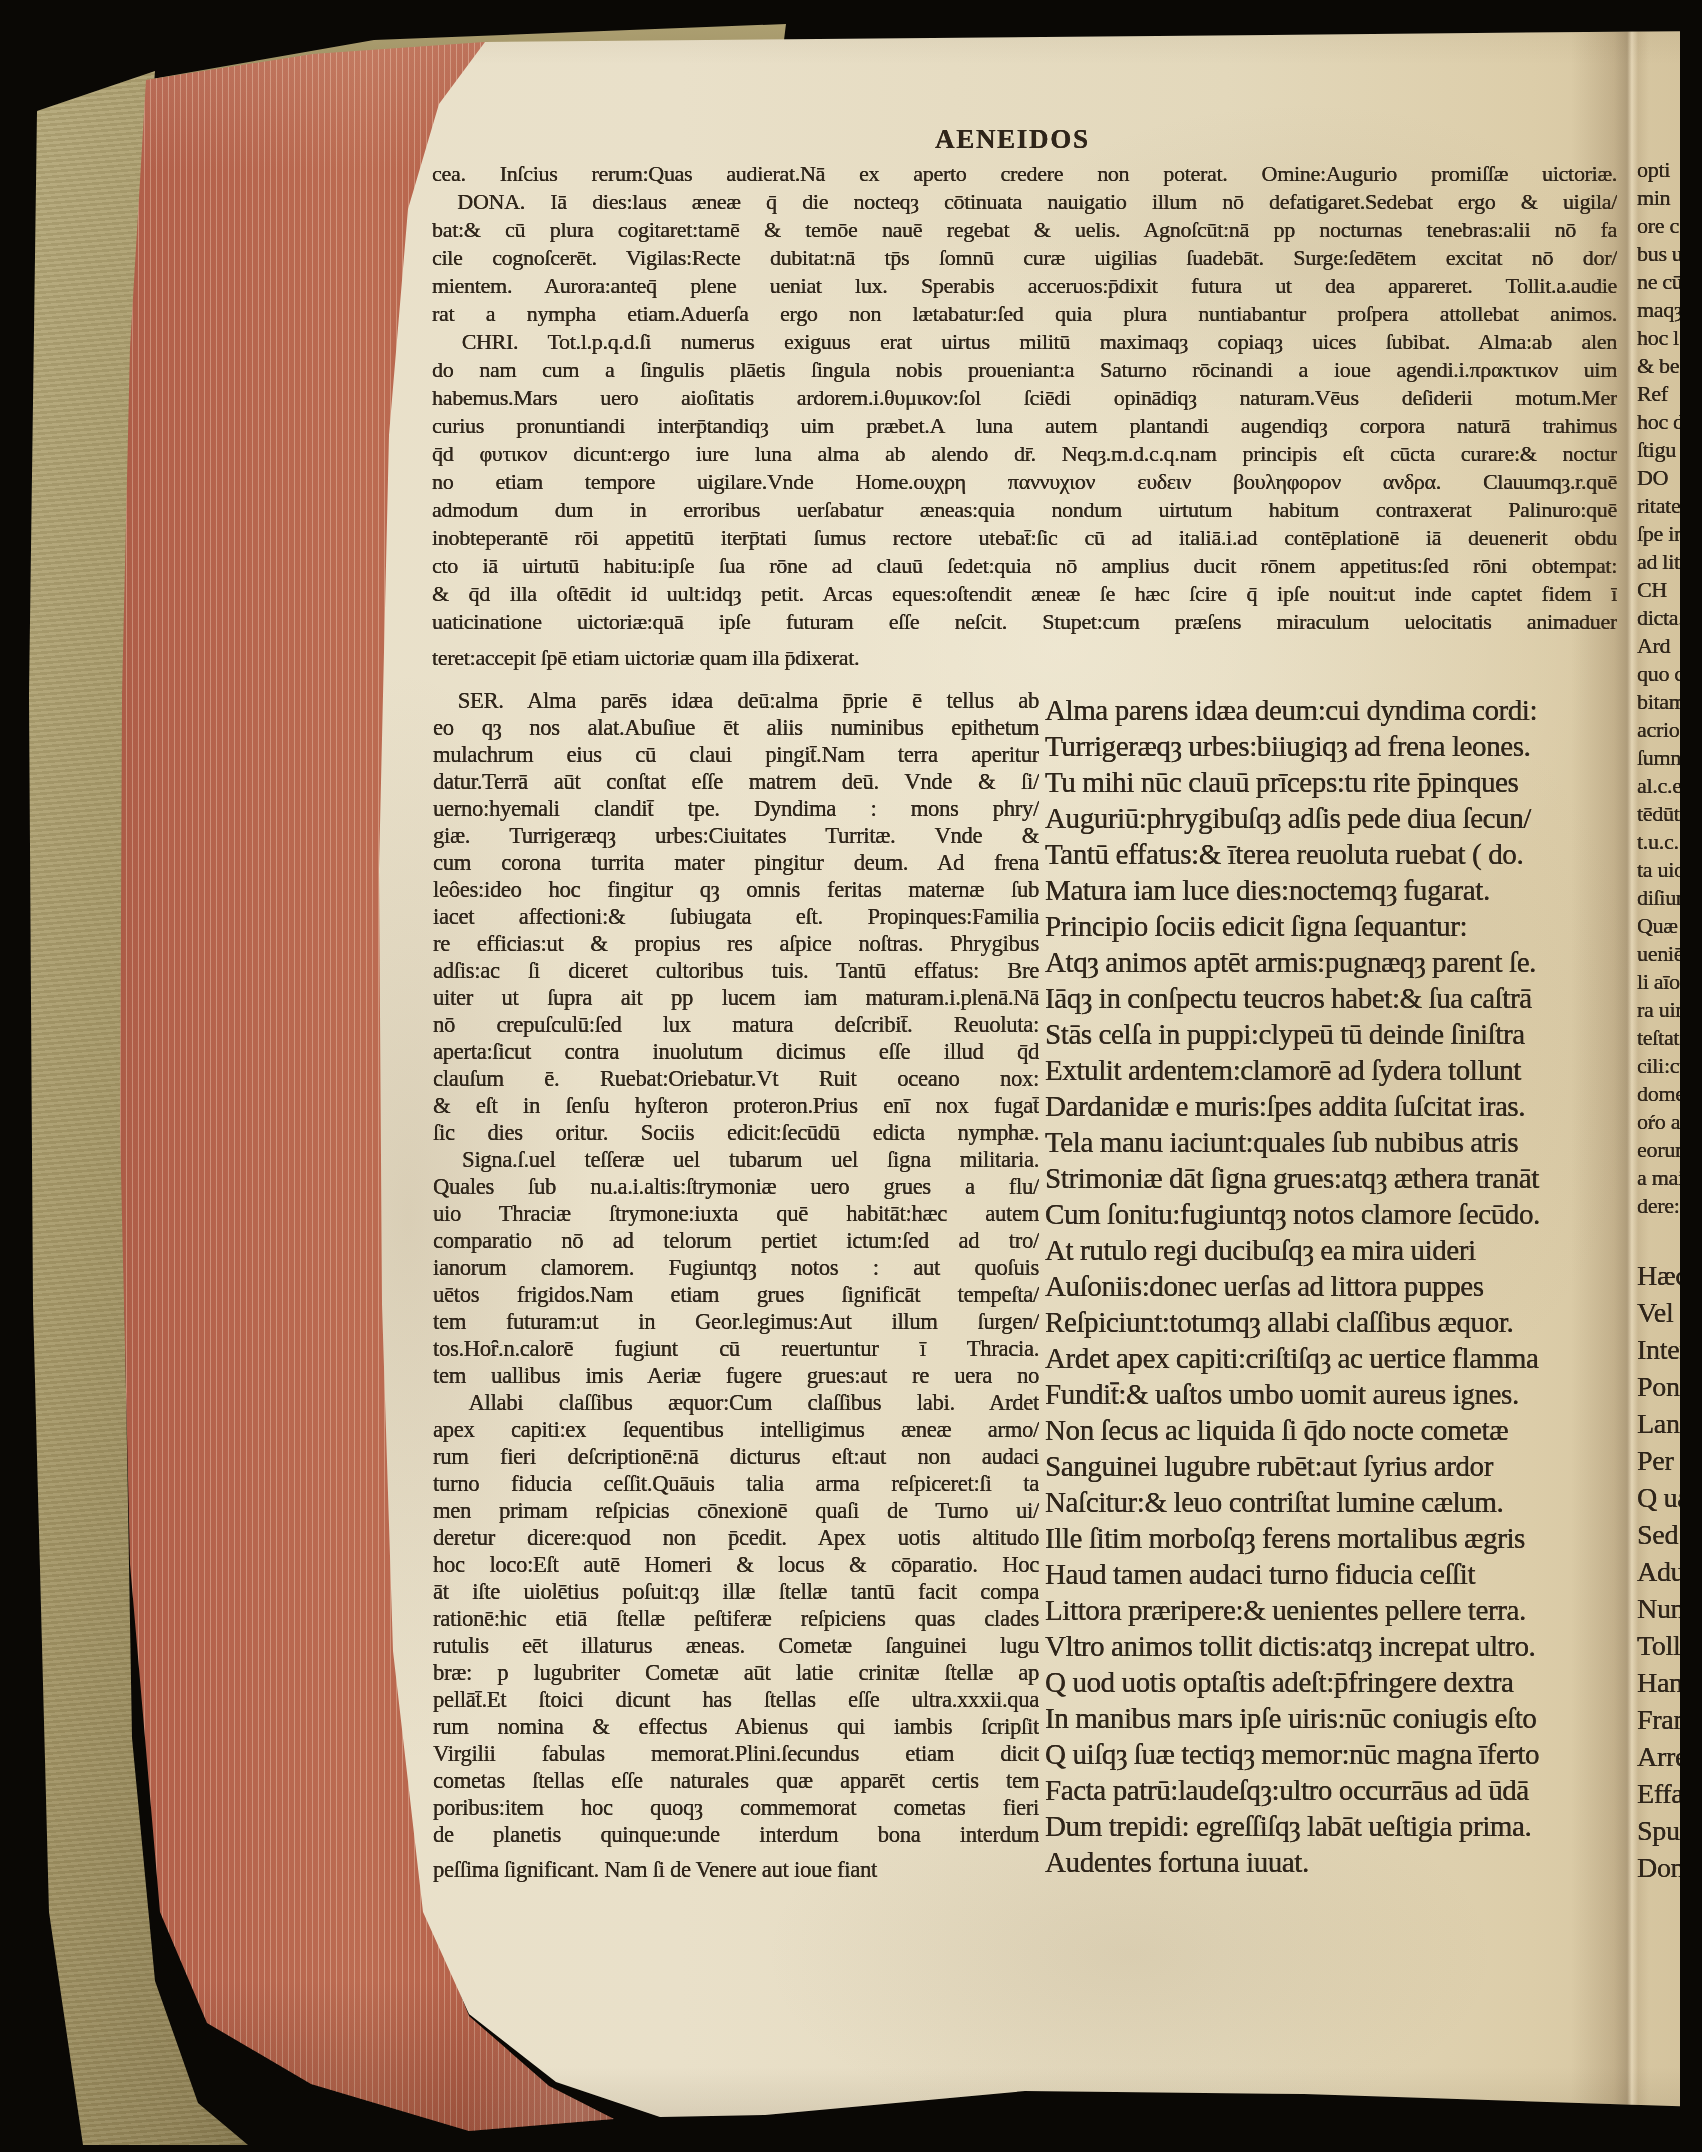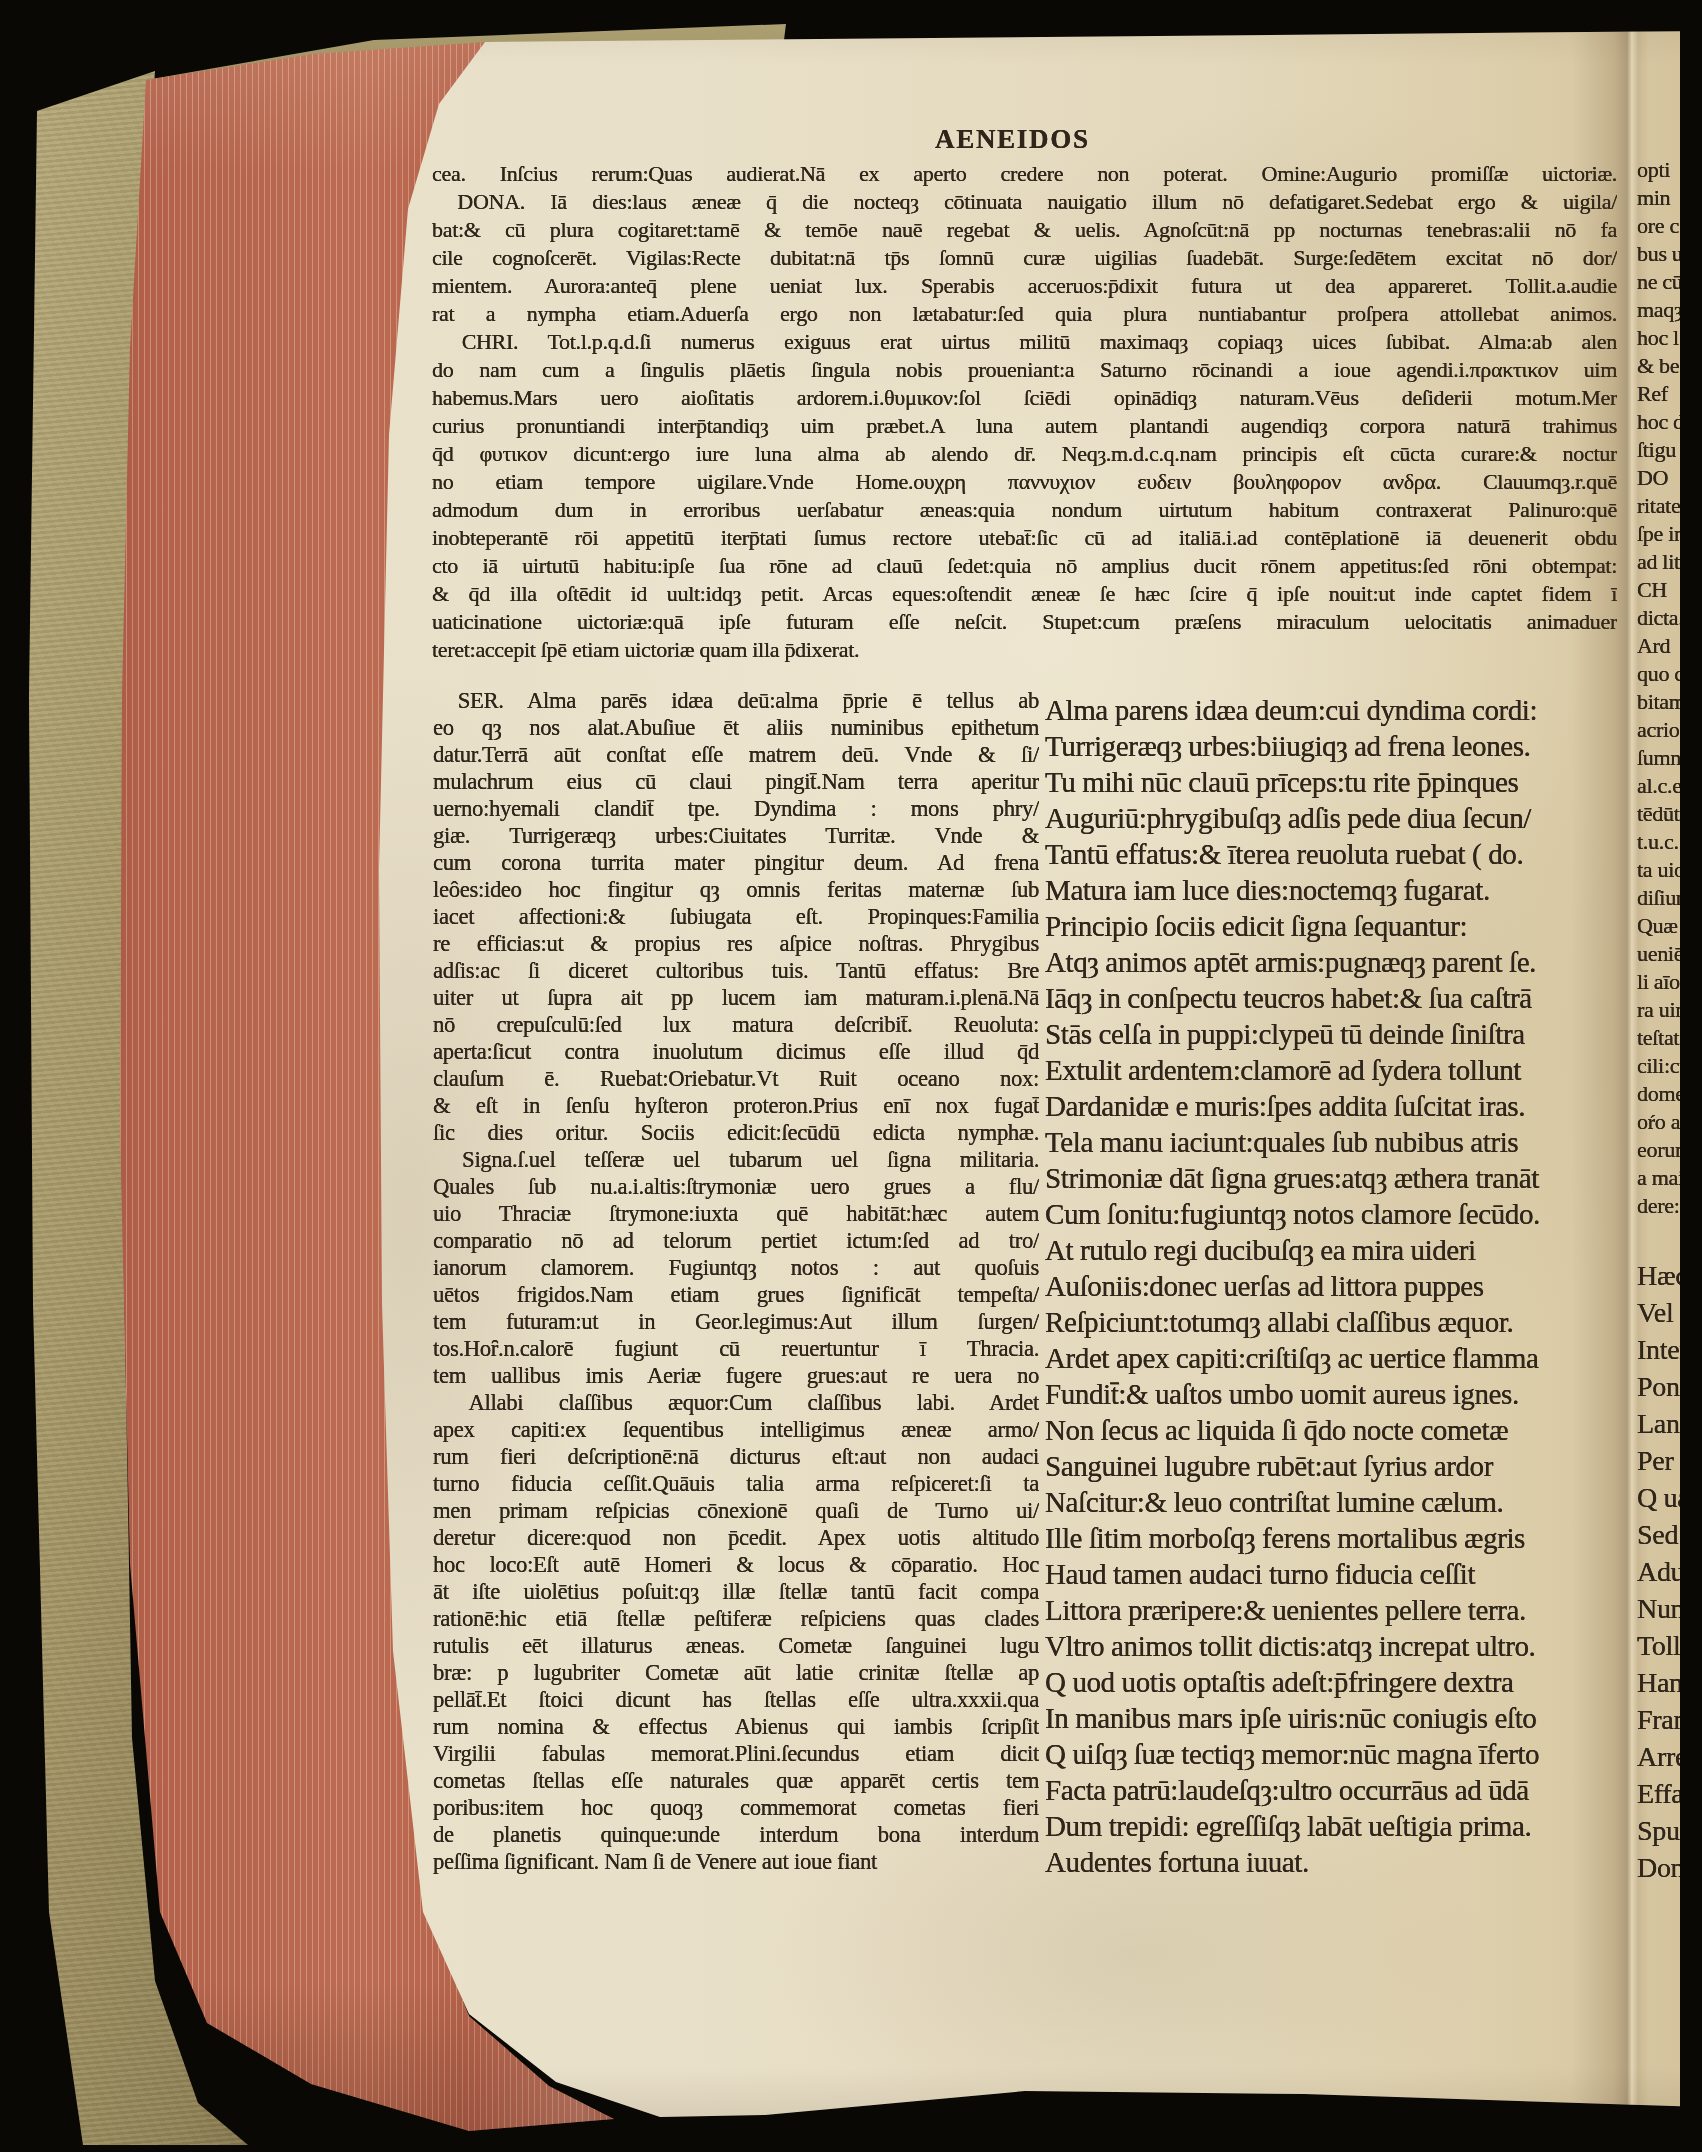--- a/index.html
+++ b/index.html
@@ -40,21 +40,21 @@
       linear-gradient(rgba(90,70,40,.12),rgba(0,0,0,0) 3%,rgba(0,0,0,0) 96%,rgba(70,50,25,.18));}
   .gutter-shadow{position:absolute;top:0;left:1571px;width:78px;height:2153px;pointer-events:none;
     background:linear-gradient(90deg,rgba(0,0,0,0) 0%,rgba(100,70,35,.18) 55%,rgba(70,45,20,.28) 72%,rgba(255,244,224,.30) 78%,rgba(110,80,45,.12) 86%,rgba(0,0,0,0) 100%);}
   
   .ink{color:var(--ink);text-shadow:0 0 0.5px rgba(47,37,26,.9),0.3px 0.3px 0 rgba(47,37,26,.45);}
   .header{position:absolute;left:935px;top:124px;font-size:27px;font-weight:bold;letter-spacing:1.7px;}
   .top-block{position:absolute;left:432px;top:160px;width:1185px;font-size:22px;line-height:28px;letter-spacing:-0.3px;}
   .left-col{position:absolute;left:433px;top:687px;width:606px;font-size:22.6px;line-height:27px;letter-spacing:-0.3px;}
   .right-col{position:absolute;left:1045px;top:692px;width:575px;font-size:29px;line-height:36px;letter-spacing:-0.4px;}
   .cline{white-space:nowrap;overflow:hidden;text-align:justify;text-align-last:justify;}
-  .top-block .cline:last-child,.left-col .cline:last-child{text-align-last:left;}
+  .top-block .cline:last-child,.left-col .cline:last-child{text-align-last:left;margin-top:8px;}
   .vline{white-space:nowrap;overflow:hidden;}
   .sliver-comm{position:absolute;left:1637px;top:156px;width:70px;font-size:22px;line-height:28px;letter-spacing:-0.3px;}
   .sliver-verse{position:absolute;left:1637px;top:1257px;width:70px;font-size:28px;line-height:37px;letter-spacing:-0.3px;}
 </style>
 </head>
 <body>
 
 <div class="scene">
   <div class="board-left"></div>
   <div class="board-top"></div>
@@ -82,22 +82,22 @@
         <div class="cline">inobteperantē rōi appetitū iterp̄tati ſumus rectore utebat̄:ſic cū ad italiā.i.ad contēplationē iā deuenerit obdu</div>
         <div class="cline">cto iā uirtutū habitu:ipſe ſua rōne ad clauū ſedet:quia nō amplius ducit rōnem appetitus:ſed rōni obtempat:</div>
         <div class="cline">&amp; q̄d illa oſtēdit id uult:idqȝ petit.  Arcas eques:oſtendit æneæ ſe hæc ſcire q̄ ipſe nouit:ut inde captet fidem ī</div>
         <div class="cline">uaticinatione uictoriæ:quā ipſe futuram eſſe neſcit.  Stupet:cum præſens miraculum uelocitatis animaduer</div>
         <div class="cline">teret:accepit ſpē etiam uictoriæ quam illa p̄dixerat.</div>
       </div>
 
     <div class="left-col ink">
         <div class="cline">&nbsp;SER.   Alma parēs idæa deū:alma p̄prie ē tellus ab</div>
         <div class="cline">eo qȝ nos alat.Abuſiue ēt aliis numinibus epithetum</div>
+        <div class="cline">mulachrum eius cū claui pingit̄.Nam terra aperitur</div>
         <div class="cline">datur.Terrā aūt conſtat eſſe matrem deū. Vnde &amp; ſi/</div>
-        <div class="cline">mulachrum eius cū claui pingit̄.Nam terra aperitur</div>
         <div class="cline">uerno:hyemali clandit̄ tpe.  Dyndima : mons phry/</div>
         <div class="cline">giæ.  Turrigeræqȝ urbes:Ciuitates Turritæ. Vnde &amp;</div>
         <div class="cline">cum corona turrita mater pingitur deum.  Ad frena</div>
         <div class="cline">leôes:ideo hoc fingitur qȝ omnis feritas maternæ ſub</div>
         <div class="cline">iacet affectioni:&amp; ſubiugata eſt.  Propinques:Familia</div>
         <div class="cline">re efficias:ut &amp; propius res aſpice noſtras.  Phrygibus</div>
         <div class="cline">adſis:ac ſi diceret cultoribus tuis.  Tantū effatus: Bre</div>
         <div class="cline">uiter ut ſupra ait pp lucem iam maturam.i.plenā.Nā</div>
         <div class="cline">nō crepuſculū:ſed lux matura deſcribit̄.  Reuoluta:</div>
         <div class="cline">aperta:ſicut contra inuolutum dicimus eſſe illud q̄d</div>

